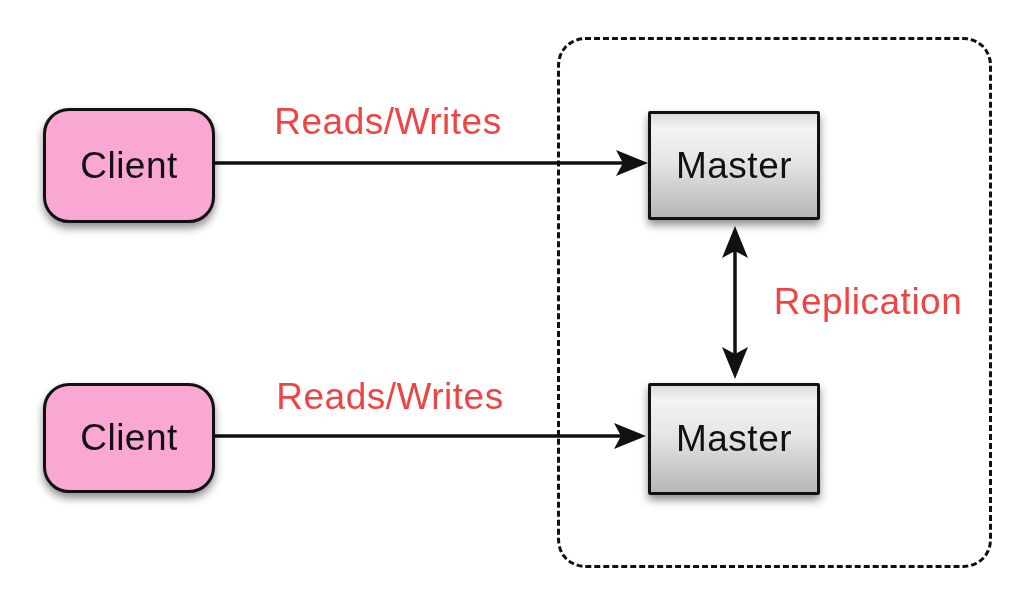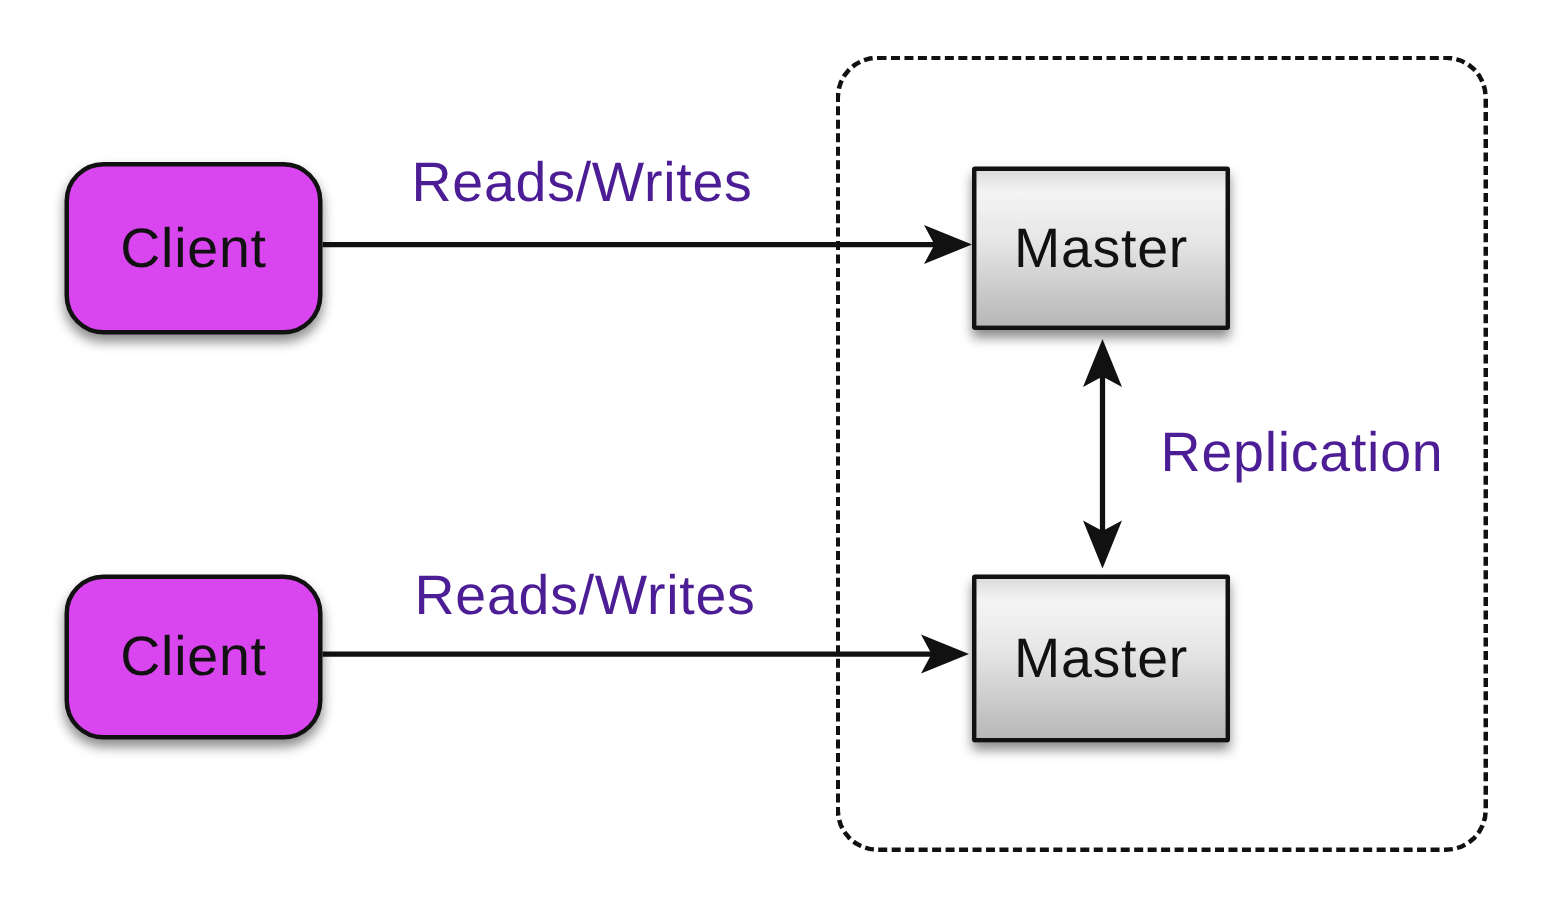--- a/index.html
+++ b/index.html
@@ -21,21 +21,21 @@
     align-items: center;
     justify-content: center;
     border: 3.5px solid #111111;
     box-sizing: border-box;
     font-size: 37px;
     color: #111111;
     letter-spacing: 0.5px;
     box-shadow: 0 5px 8px rgba(0,0,0,0.45);
   }
   .client {
-    background: #d946ef;
+    background: #f9a8d4;
     border-radius: 26px;
     justify-content: center;
   }
   .master {
     background: linear-gradient(to bottom, #dcdcdc 0%, #f4f4f4 14%, #e6e6e6 45%, #b7b7b7 100%);
     border-radius: 2px;
     justify-content: center;
   }
   #client-top    { left: 43px;  top: 108px; width: 172px; height: 115px; }
   #client-bottom { left: 43px;  top: 383px; width: 172px; height: 110px; }
@@ -47,21 +47,21 @@
     top: 37px;
     width: 435px;
     height: 531px;
     border: 3.5px dashed #111111;
     border-radius: 28px;
     box-sizing: border-box;
   }
   .edge-label {
     position: absolute;
     font-size: 37px;
-    color: #4c1d95;
+    color: #ef4444;
     text-align: center;
     white-space: nowrap;
     letter-spacing: 0.5px;
   }
   #label-rw-top    { left: 238px; top: 101px; width: 300px; }
   #label-rw-bottom { left: 240px; top: 376px; width: 300px; }
   #label-replication { left: 738px; top: 281px; width: 260px; }
   svg.arrows {
     position: absolute;
     left: 0;

